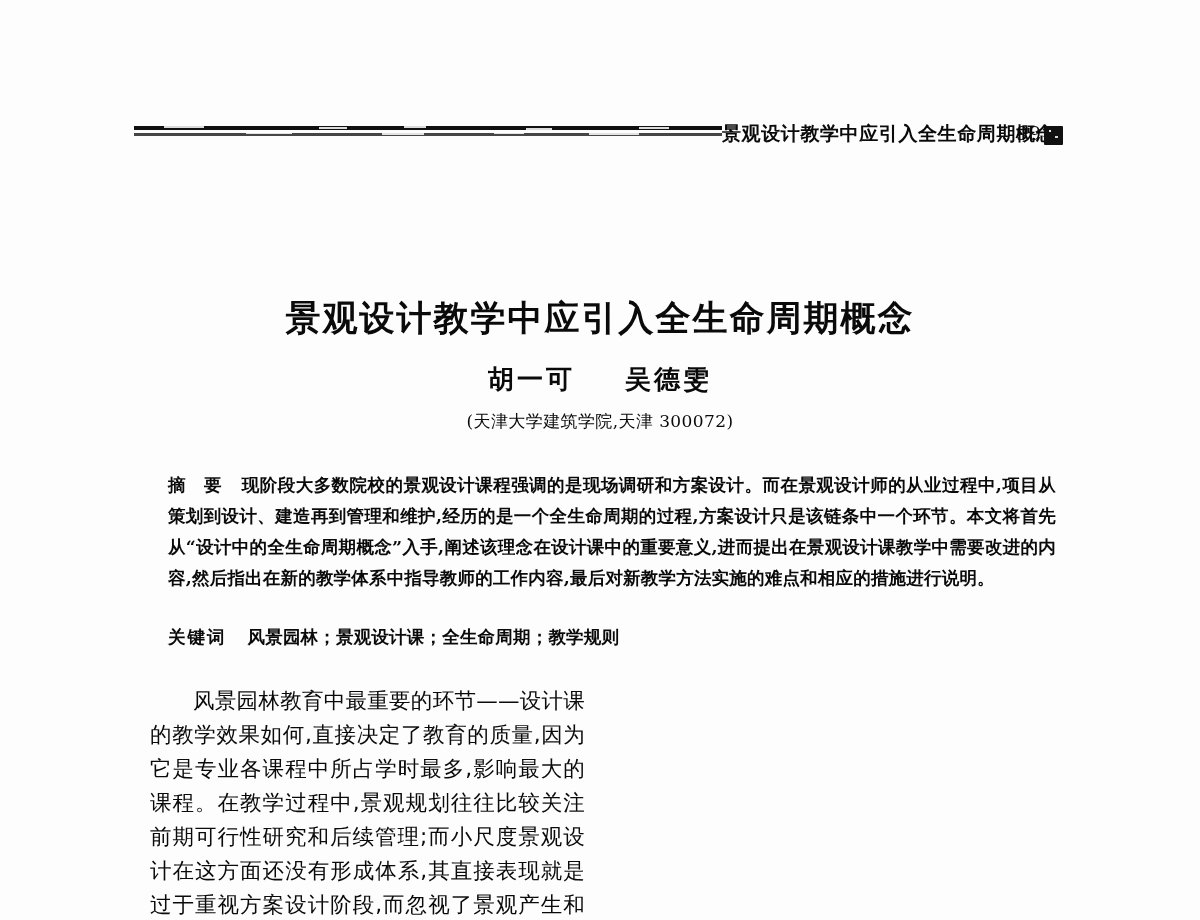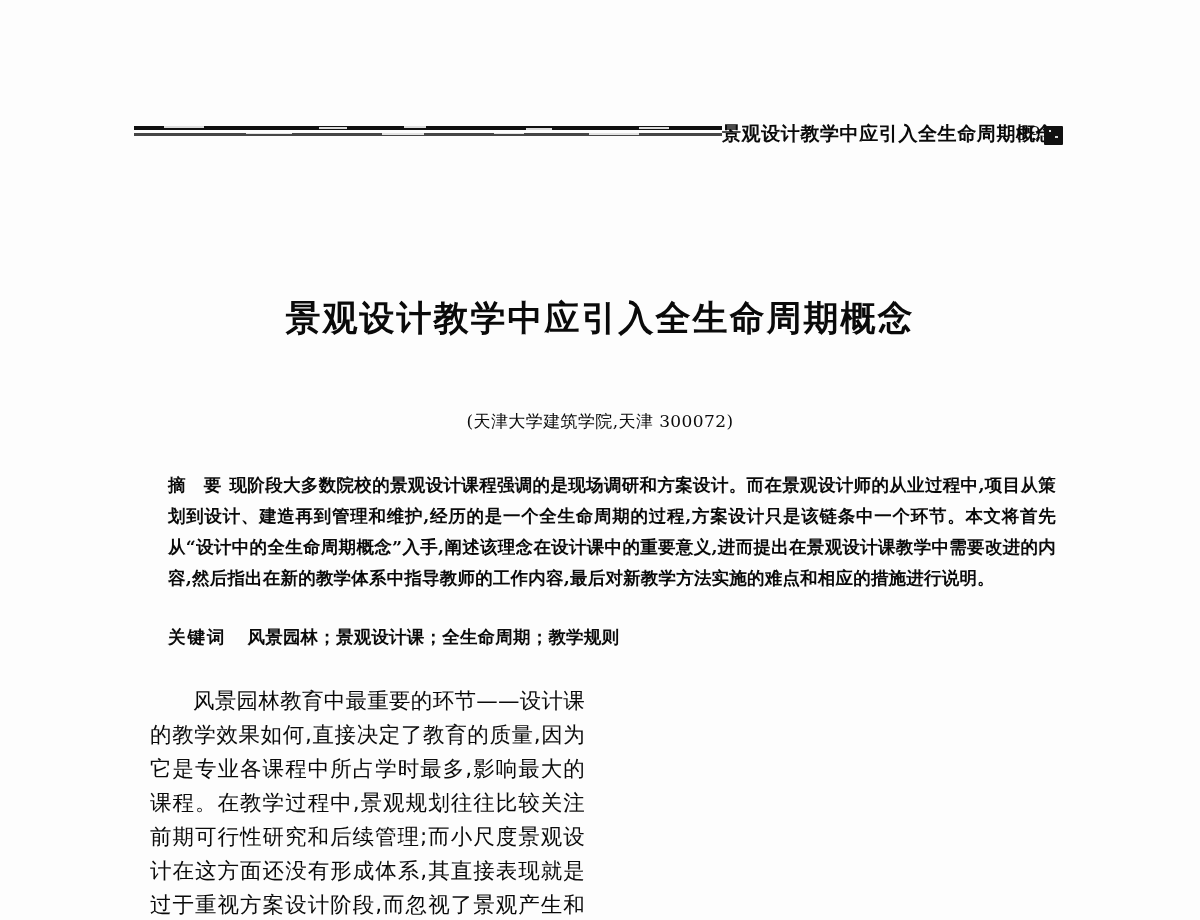--- a/index.html
+++ b/index.html
@@ -144,21 +144,21 @@
     font-size: 17.5px;
     font-weight: 600;
     line-height: 31px;
     letter-spacing: .2px;
     text-align: justify;
   }
   .abstract .lbl {
     font-family: "DejaVu Sans", "Liberation Sans", sans-serif;
     font-weight: 700;
     letter-spacing: 6px;
-    margin-right: 2px;
+    margin-right: 14px;
   }
   .keywords {
     position: absolute;
     left: 168px;
     top: 622px;
     width: 888px;
     font-family: "DejaVu Serif", "Liberation Serif", serif;
     font-size: 17.5px;
     font-weight: 600;
     line-height: 30px;
@@ -216,20 +216,25 @@
       <div class="rule-speck" style="left:360px;top:6px;width:30px;height:2px;"></div>
       <div class="rule-speck" style="left:455px;top:7px;width:50px;height:2px;"></div>
     </div>
     <div class="runhead-title">景观设计教学中应引入全生命周期概念</div>
   </div>
   <div class="runhead-blot"></div>
   <div class="runhead-page">99</div>
 
   <h1 class="doc-title">景观设计教学中应引入全生命周期概念</h1>
 
+  <div class="authors">
+    <span>胡一可</span>
+    <span class="gap"></span>
+    <span>吴德雯</span>
+  </div>
 
   <div class="affiliation">(天津大学建筑学院,天津 300072)</div>
 
   <div class="abstract">
     <span class="lbl">摘 要</span><span>现阶段大多数院校的景观设计课程强调的是现场调研和方案设计。而在景观设计师的从业过程中,项目从策划到设计、建造再到管理和维护,经历的是一个全生命周期的过程,方案设计只是该链条中一个环节。本文将首先从“设计中的全生命周期概念”入手,阐述该理念在设计课中的重要意义,进而提出在景观设计课教学中需要改进的内容,然后指出在新的教学体系中指导教师的工作内容,最后对新教学方法实施的难点和相应的措施进行说明。</span>
   </div>
 
   <div class="keywords">
     <span class="lbl">关键词</span><span>风景园林；景观设计课；全生命周期；教学规则</span>
   </div>

